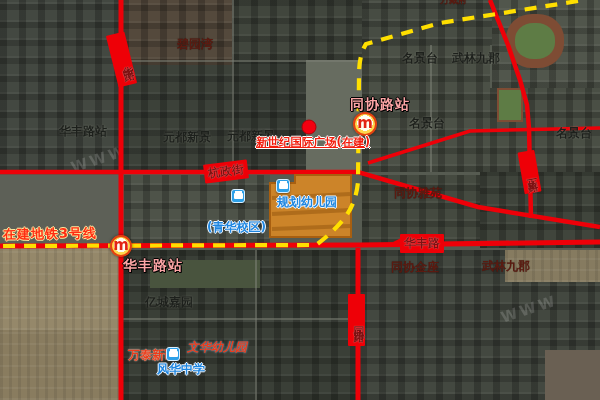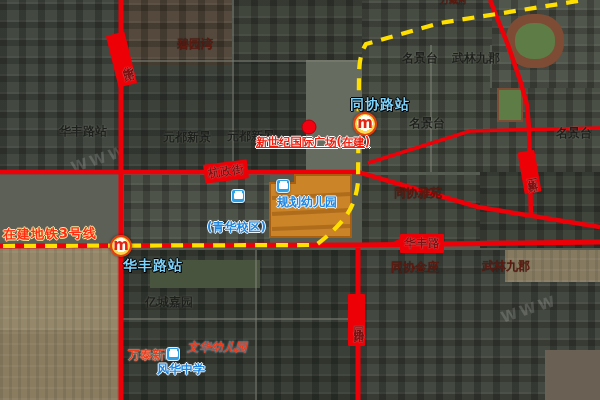--- a/index.html
+++ b/index.html
@@ -25,21 +25,21 @@
   svg.overlay{position:absolute;left:0;top:0;}
   .lbl{position:absolute;white-space:nowrap;font-size:12px;line-height:1.1;}
   .lbl-dark{color:#1d201c;text-shadow:0 0 2px rgba(215,215,200,.30);font-weight:700;}
   .lbl-darkred{color:#5c1a10;text-shadow:0 0 1px rgba(0,0,0,.45);font-weight:700;}
   .lbl-redw{color:#e93c1c;font-weight:700;text-shadow:0 0 1px #ffe9d0,0 0 2px rgba(255,255,255,.55);}
   .lbl-redb{color:#e93c1c;font-weight:700;text-shadow:0 0 2px #7ec8f0;}
   .lbl-blue{color:#1e86e0;font-weight:700;font-size:12px;
     text-shadow:-1px 0 0 #eef6ff,1px 0 0 #eef6ff,0 -1px 0 #eef6ff,0 1px 0 #eef6ff;}
   .lbl-bigred{color:#f21d0d;font-weight:700;font-size:11.5px;
     text-shadow:-1px 0 0 #fff,1px 0 0 #fff,0 -1px 0 #fff,0 1px 0 #fff;}
-  .lbl-station{color:#7dd3fc;font-weight:800;font-size:14px;letter-spacing:1px;
+  .lbl-station{color:#fca5a5;font-weight:800;font-size:14px;letter-spacing:1px;
     text-shadow:-1px 0 0 #000,1px 0 0 #000,0 -1px 0 #000,0 1px 0 #000,1px 1px 0 #000;}
   .lbl-line3{color:#ff2d12;font-weight:800;font-size:13px;letter-spacing:1px;
     text-shadow:-1px 0 0 #ffe9a0,1px 0 0 #ffe9a0,0 -1px 0 #ffe9a0,0 1px 0 #ffe9a0;}
   .badge{
     position:absolute;background:#ee0007;color:#7d1212;font-weight:700;
     text-shadow:0 0 1px rgba(255,255,255,.6);text-align:center;border-radius:1px;
   }
   .badge-v{writing-mode:vertical-rl;letter-spacing:2px;}
   .badge .arrow{
     position:absolute;left:-7px;top:4px;width:0;height:0;

